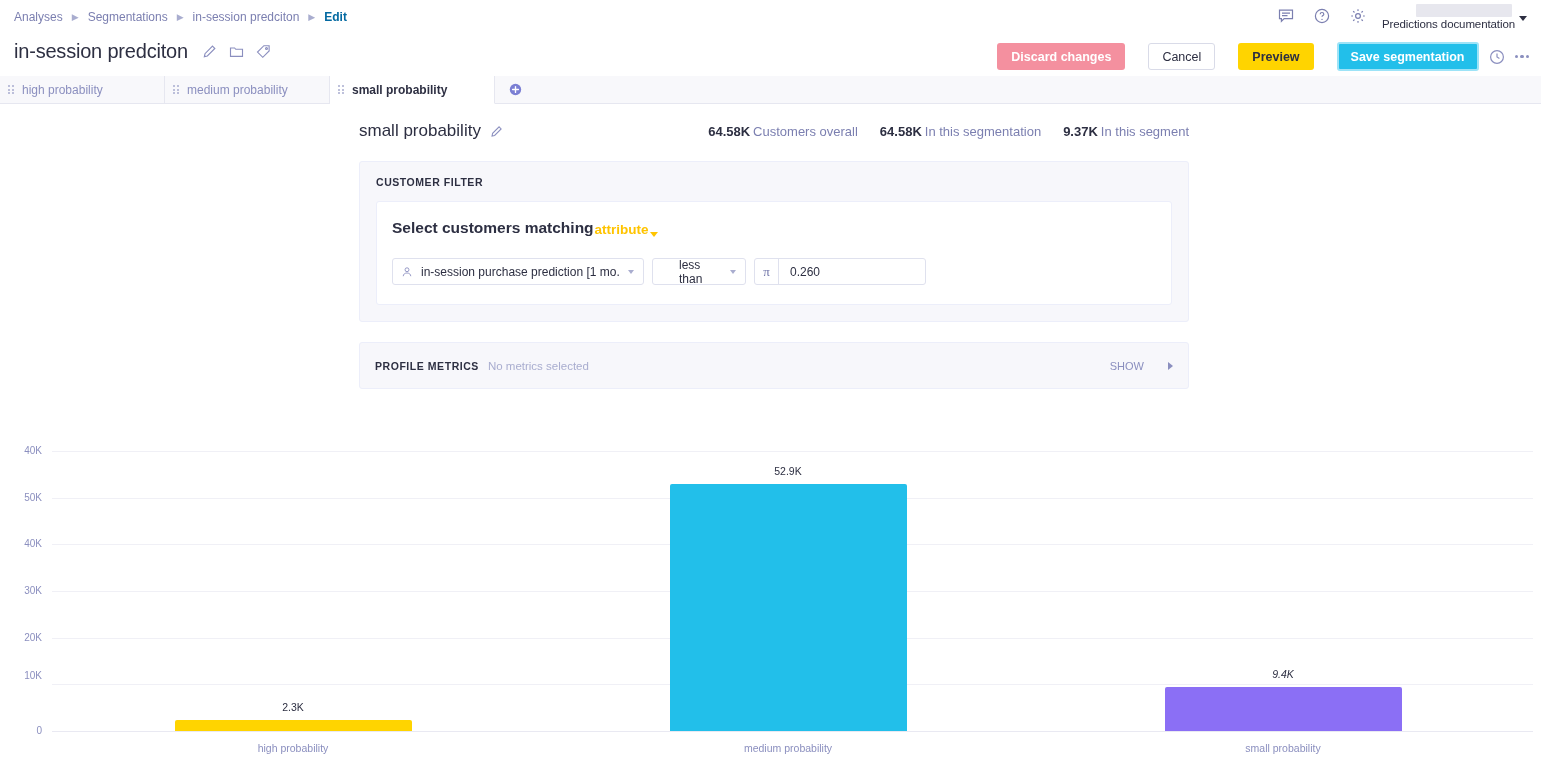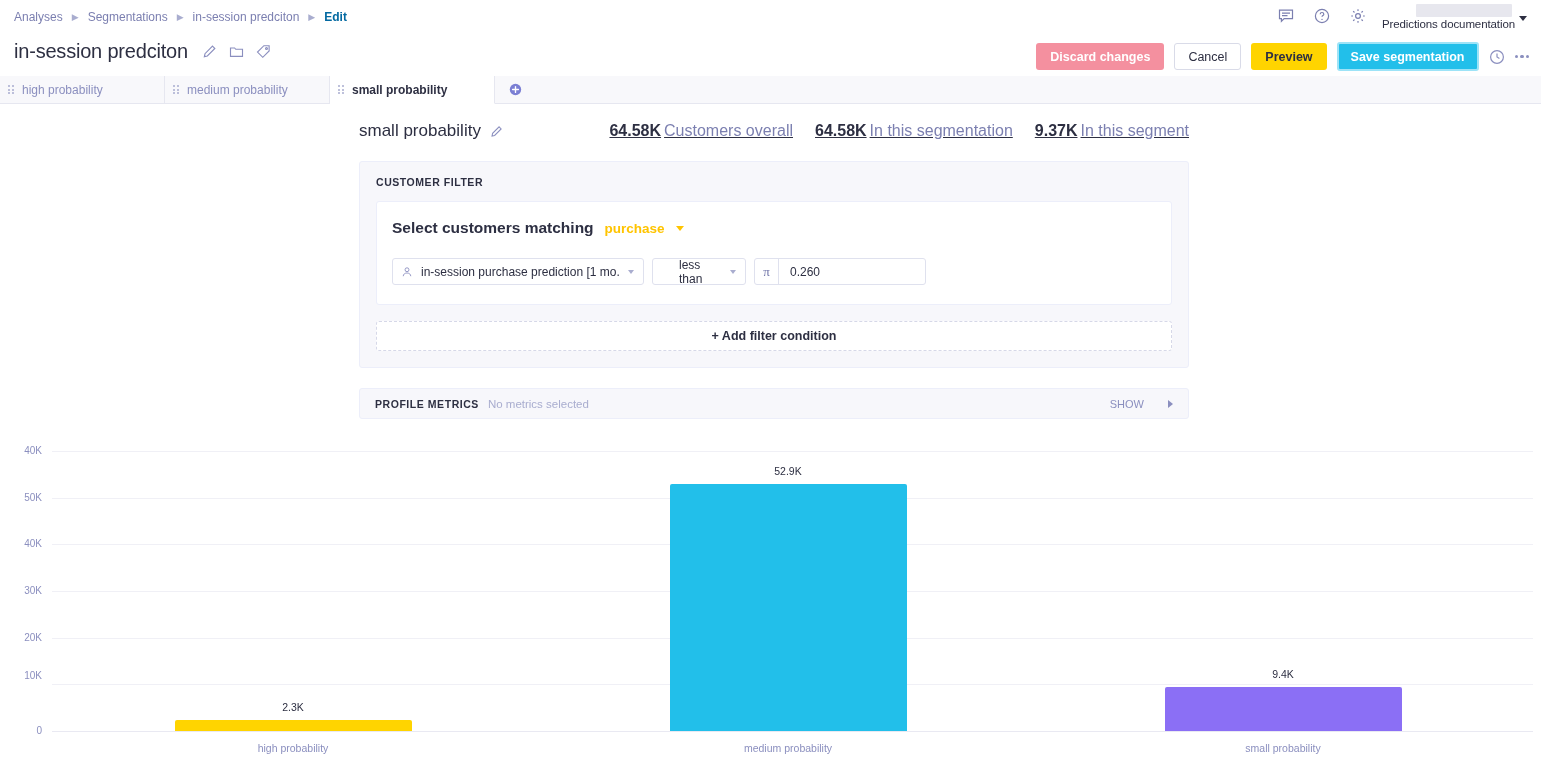--- a/index.html
+++ b/index.html
@@ -32,21 +32,21 @@
   
   .title-row { position: absolute; left: 14px; top: 40px; display: flex; align-items: center; gap: 0; }
   .page-title { font-size: 20px; font-weight: 400; color: #2d2f42; letter-spacing: -0.2px; }
   .title-icons { display: flex; gap: 12px; margin-left: 14px; align-items:center; }
   .ticon { width: 15px; height: 15px; color: #8b8fbf; cursor:pointer; }
   .ticon svg { display:block; }
 
   .actions { position: absolute; right: 12px; top: 42px; display: flex; align-items: center; gap: 10px; }
   .btn { height: 27px; border-radius: 3px; font-size: 12.5px; font-weight: 600;
          display: flex; align-items: center; justify-content: center; padding: 0 13px;
-         border: 1px solid transparent; cursor: pointer; white-space: nowrap; font-family:inherit;}
+         border: 1px solid transparent; cursor: pointer; white-space: nowrap; font-family:inherit;margin-left:13px;}
   .btn-discard { background: #f4909f; color: #fff; }
   .btn-cancel { background: #fff; color: #2d2f42; border-color: #d9dbe8; font-weight: 400; }
   .btn-preview { background: #ffd400; color: #2d2f42; }
   .btn-save { background: #22bfea; color: #fff; border: 2px solid #9de3f7; padding: 0 12px; height:29px;}
   .act-icon { width: 16px; height: 16px; color: #8b8fbf; cursor: pointer; }
   .act-icon svg { display:block; }
   .dots { display:flex; gap:2px; align-items:center; cursor:pointer; }
   .dots i { width:3.5px;height:3.5px;border-radius:50%;background:#8b8fbf;display:block; }
 
   
@@ -59,30 +59,30 @@
   .grip i { width: 2px; height: 2px; background: #a9adcf; display: block; border-radius: 50%; }
   .tab-add { width: 40px; display: flex; align-items: center; justify-content: center; cursor: pointer; }
   .tab-add svg { display:block; }
 
   
   .panel { position: absolute; left: 359px; top: 118px; width: 830px; }
   .seg-head { display: flex; align-items: center; height: 26px; }
   .seg-title { font-size: 17px; color: #2d2f42; font-weight: 400; }
   .seg-edit { width: 13px; height: 13px; margin-left: 9px; color: #8b8fbf; cursor:pointer; }
   .seg-edit svg{display:block;}
-  .seg-stats { margin-left: auto; display: flex; gap: 22px; font-size: 16px; align-items:center;text-decoration:underline; }
+  .seg-stats { margin-left: auto; display: flex; gap: 22px; font-size: 13px; align-items:center; }
   .stat b { font-weight: 600; color: #2d2f42; }
   .stat span { color: #7b7fb0; margin-left: 3px; }
 
   .card { margin-top: 17px; background: #f7f7fb; border: 1px solid #eceefa; border-radius: 3px;
           padding: 14px 16px 16px 16px; }
   .card-label { font-size: 10.5px; letter-spacing: 0.55px; color: #2d2f42; font-weight: 600; }
   .filter-box { margin-top: 13px; background: #fff; border: 1px solid #eceefa; border-radius: 3px;
                 padding: 17px 15px 19px 15px; }
-  .match-row { display: flex; align-items: center; gap: 11px; }
+  .match-row { display: flex; align-items: flex-end; gap: 1px; }
   .match-text { font-size: 15.5px; color: #2d2f42; font-weight: 600; }
   .match-attr { font-size: 13.5px; color: #ffc400; font-weight: 700; cursor: pointer; }
   .caret-sm { width:0;height:0;border-left:4px solid transparent;border-right:4px solid transparent;
               border-top:5px solid #ffc400; cursor:pointer; }
 
   .cond-row { display: flex; align-items: center; gap: 8px; margin-top: 21px; }
   .ctrl { height: 27px; border: 1px solid #dfe1ee; border-radius: 3px; background: #fff;
           display: flex; align-items: center; font-size: 12px; color: #2d2f42; }
   .ctrl-attr { width: 252px; }
   .ctrl-attr .pfx { width: 28px; display:flex;align-items:center;justify-content:center;color:#8b8fbf; }
@@ -95,21 +95,21 @@
   .ctrl-val { width: 172px; }
   .ctrl-val .pfx { width: 24px; height: 100%; display:flex;align-items:center;justify-content:center;
                    border-right: 1px solid #dfe1ee; color:#6f73a8; font-size: 13px; font-family:"Liberation Serif",serif;}
   .ctrl-val .valtxt { padding-left: 11px; color:#2d2f42; }
 
   .add-cond { margin-top: 16px; height: 30px; border: 1px dashed #d6d8e8; border-radius: 3px;
               display: flex; align-items: center; justify-content: center; background:#fff;
               font-size: 12.5px; font-weight: 700; color: #2d2f42; cursor: pointer; }
 
   .metrics { margin-top: 20px; background: #f7f7fb; border: 1px solid #eceefa; border-radius: 3px;
-             height: 31px; display: flex; align-items: center; padding: 0 15px; text-align: center; }
+             height: 47px; display: flex; align-items: center; padding: 0 15px; text-align: center; }
   .metrics-label { font-size: 10.5px; letter-spacing: 0.55px; font-weight: 600; color: #2d2f42; }
   .metrics-sub { font-size: 11.5px; color: #a9adcf; margin-left: 9px; }
   .metrics-show { margin-left: auto; font-size: 11px; color: #8b8fbf; display:flex;align-items:center;gap:24px;cursor:pointer; }
   .chev { width:0;height:0;border-top:4px solid transparent;border-bottom:4px solid transparent;border-left:5px solid #8b8fbf; }
 
   
   .chart { position: absolute; left: 0; top: 440px; width: 1541px; height: 323px; }
   .ytick { position: absolute; font-size: 10px; color: #8b8fbf; text-align: right; width: 36px; left: 6px; }
   .gridline { position: absolute; left: 52px; right: 8px; height: 1px; background: #f0f0f6; }
   .bar { position: absolute; border-radius: 2px 2px 0 0; }
@@ -266,21 +266,21 @@
         </span>
       </span>
     </div>
 
     <div class="card">
       <div class="card-label">CUSTOMER FILTER</div>
 
       <div class="filter-box">
         <div class="match-row">
           <span class="match-text">Select customers matching</span>
-          <span class="match-attr">purchase</span>
+          <span class="match-attr">attribute</span>
           <span class="caret-sm"></span>
         </div>
 
         <div class="cond-row">
           <div class="ctrl ctrl-attr">
             <span class="pfx">
               <svg width="12" height="12" viewBox="0 0 16 16" fill="none" stroke="currentColor" stroke-width="1.2">
                 <circle cx="8" cy="5" r="2.6"></circle>
                   <path d="M3 13.6c0-2.6 2.2-4.3 5-4.3s5 1.7 5 4.3"></path>
               </svg>
@@ -298,21 +298,20 @@
               </span>
           </div>
 
           <div class="ctrl ctrl-val">
             <span class="pfx">π</span>
             <span class="valtxt">0.260</span>
           </div>
         </div>
       </div>
 
-      <div class="add-cond">+ Add filter condition</div>
     </div>
 
     <div class="metrics">
       <span class="metrics-label">PROFILE METRICS</span>
       <span class="metrics-sub">No metrics selected</span>
       <span class="metrics-show">
         <span>SHOW</span>
         <span class="chev"></span>
       </span>
     </div>
@@ -333,17 +332,17 @@
       <div class="ytick" style="top: 51.6667px;">50K</div>
       <div class="gridline" style="top: 11px;"></div>
       <div class="ytick" style="top: 5px;">40K</div>
       <div class="bar" style="left: 174.5px; top: 280.267px; width: 237px; height: 10.7333px; background: rgb(255, 212, 0);"></div>
       <div class="bar-val" style="left: 233px; top: 261.267px; width: 120px;">2.3K</div>
       <div class="xlabel" style="left: 183px; top: 302px; width: 220px;">high probability</div>
       <div class="bar" style="left: 669.5px; top: 44.1333px; width: 237px; height: 246.867px; background: rgb(34, 191, 234);"></div>
       <div class="bar-val" style="left: 728px; top: 25.1333px; width: 120px;">52.9K</div>
       <div class="xlabel" style="left: 678px; top: 302px; width: 220px;">medium probability</div>
       <div class="bar" style="left: 1164.5px; top: 247.133px; width: 237px; height: 43.8667px; background: rgb(139, 111, 245);"></div>
-      <div class="bar-val" style="left: 1223px; top: 228.133px; width: 120px;">9.4K</div>
+      <div class="bar-val" style="left: 1223px; top: 228.133px; width: 120px; font-style: italic;">9.4K</div>
       <div class="xlabel" style="left: 1173px; top: 302px; width: 220px;">small probability</div>
     </div>
 
 </div>
 
 </body></html>

